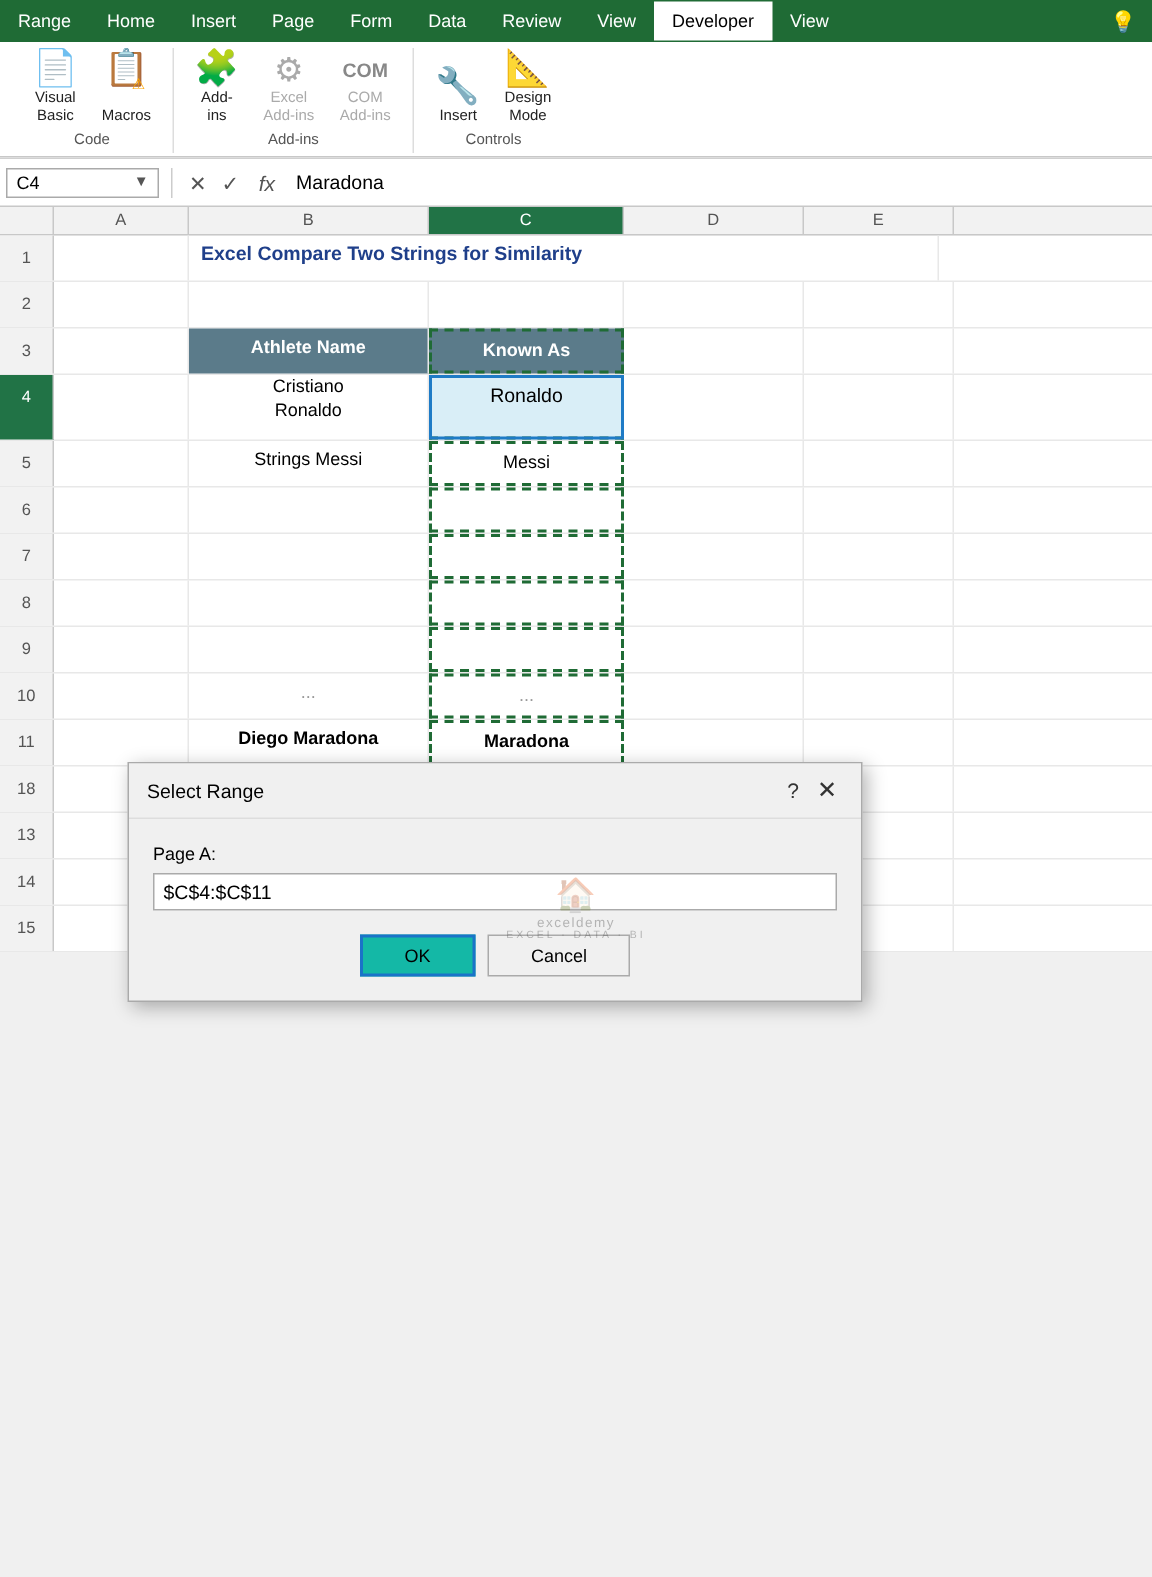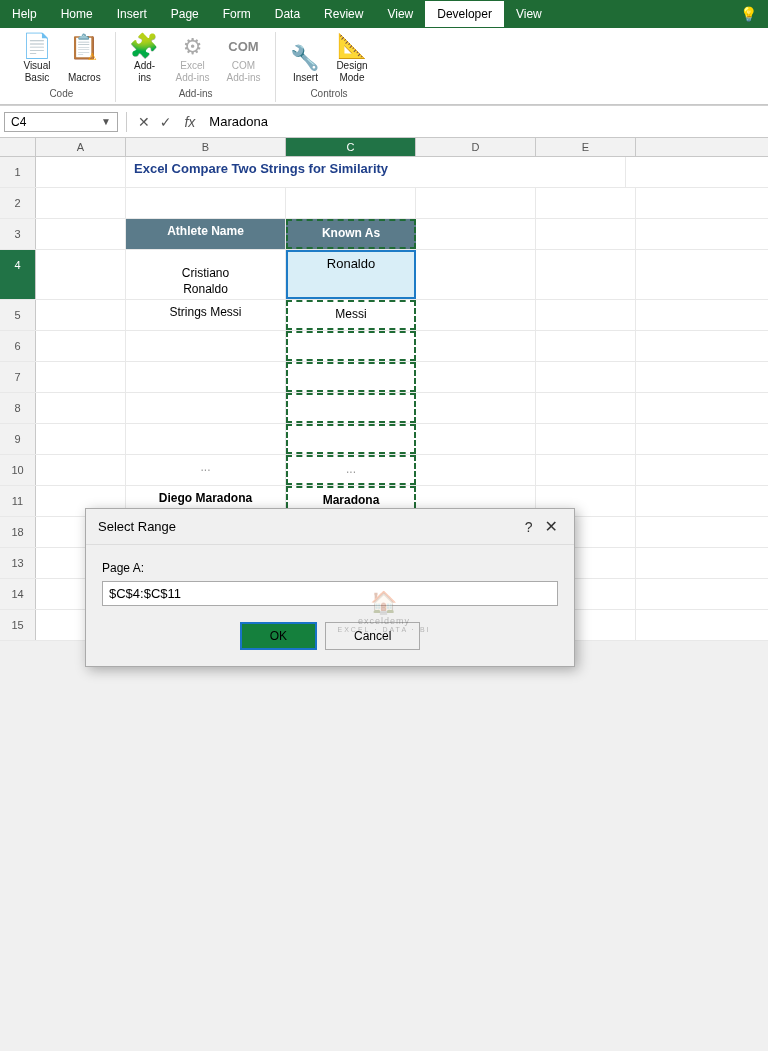--- a/index.html
+++ b/index.html
@@ -17,21 +17,21 @@
     .ribbon-group:last-child { border-right: none; }
     .ribbon-group-label { font-size: 10px; color: #555; margin-top: 2px; padding-bottom: 3px; }
     .ribbon-items { display: flex; align-items: flex-end; gap: 4px; }
     .ribbon-item { display: flex; flex-direction: column; align-items: center; padding: 2px 6px; cursor: pointer; border-radius: 3px; min-width: 40px; }
     .ribbon-item .icon { font-size: 24px; line-height: 1; color: #555; }
     .ribbon-item .label { font-size: 10px; text-align: center; color: #222; margin-top: 2px; line-height: 1.2; }
     .ribbon-item.disabled .icon, .ribbon-item.disabled .label { color: #aaa; }
 
     
     .formula-bar { background: #fff; border-bottom: 1px solid #c8c8c8; display: flex; align-items: center; padding: 3px 0; height: 32px; }
-    .name-box { width: 114px; border: 1px solid #aaa; margin: 0 4px; padding: 2px 6px; font-size: 12px; display: flex; align-items: center; justify-content: space-between; cursor: pointer; }
+    .name-box { width: 102px; border: 1px solid #aaa; margin: 0 4px; padding: 2px 6px; font-size: 12px; display: flex; align-items: center; justify-content: space-between; cursor: pointer; }
     .name-box-dropdown { font-size: 10px; color: #555; }
     .formula-bar-sep { width: 1px; background: #ccc; height: 20px; margin: 0 4px; }
     .formula-controls { display: flex; align-items: center; gap: 4px; padding: 0 4px; }
     .formula-ctrl-btn { font-size: 14px; color: #555; cursor: pointer; padding: 0 3px; }
     .formula-fx { font-style: italic; font-size: 14px; color: #555; padding: 0 6px; }
     .formula-input { flex: 1; border: none; outline: none; font-size: 13px; padding: 2px 4px; }
 
     
     .spreadsheet { background: #fff; flex: 1; }
     .col-header-row { display: flex; background: #f2f2f2; border-bottom: 1px solid #c8c8c8; }
@@ -59,37 +59,37 @@
     .dialog { position: absolute; background: #f0f0f0; border: 1px solid #aaa; box-shadow: 3px 3px 12px rgba(0,0,0,0.3); width: 490px; pointer-events: all; }
     .dialog-titlebar { background: #f0f0f0; padding: 8px 12px; display: flex; align-items: center; border-bottom: 1px solid #ddd; }
     .dialog-title { font-size: 13px; font-weight: normal; flex: 1; }
     .dialog-help { font-size: 14px; color: #333; margin-right: 8px; cursor: pointer; }
     .dialog-close { font-size: 16px; color: #333; cursor: pointer; padding: 0 4px; }
     .dialog-body { padding: 16px; }
     .dialog-label { font-size: 12px; margin-bottom: 6px; }
     .dialog-input { width: 100%; border: 1px solid #aaa; padding: 4px 6px; font-size: 13px; background: #fff; outline: none; }
     .dialog-buttons { display: flex; gap: 8px; margin-top: 16px; justify-content: center; }
     .dialog-btn { padding: 5px 28px; font-size: 12px; cursor: pointer; border: 1px solid #aaa; background: #f0f0f0; }
-    .dialog-btn.primary { background: #15803d; border: 2px solid #1a73c8; text-align: center; }
+    .dialog-btn.primary { background: #14b8a6; border: 2px solid #1a73c8; text-align: center; }
 
     
     .watermark { position: absolute; bottom: 8px; left: 50%; transform: translateX(-50%); display: flex; flex-direction: column; align-items: center; opacity: 0.35; }
     .watermark-icon { font-size: 22px; color: #1f6b35; }
     .watermark-text { font-size: 9px; color: #444; letter-spacing: 1px; }
     .watermark-sub { font-size: 7px; color: #444; letter-spacing: 2px; }
 
     
     .row-header.active { background: #217346; color: #fff; }
   </style>
 </head>
 <body>
 
 <div class="ribbon">
   <div class="ribbon-tabs">
-    <span class="ribbon-tab">Help</span>
+    <span class="ribbon-tab">Range</span>
     <span class="ribbon-tab">Home</span>
     <span class="ribbon-tab">Insert</span>
     <span class="ribbon-tab">Page</span>
     <span class="ribbon-tab">Form</span>
     <span class="ribbon-tab">Data</span>
     <span class="ribbon-tab">Review</span>
     <span class="ribbon-tab">View</span>
     <span class="ribbon-tab active">Developer</span>
     <span class="ribbon-tab">View</span>
     <span class="ribbon-light-icon">💡</span>
@@ -191,21 +191,21 @@
     <div class="cell col-a"></div>
     <div class="cell col-b table-header">Athlete Name</div>
     <div class="cell col-c table-header dashed-border">Known As</div>
     <div class="cell col-d"></div>
     <div class="cell col-e"></div>
   </div>
 
   <div class="spreadsheet-row" style="min-height:44px;">
     <div class="row-header active">4</div>
     <div class="cell col-a"></div>
-    <div class="cell col-b" style="white-space:normal;line-height:1.3;padding-top:16px;">Cristiano<br>Ronaldo</div>
+    <div class="cell col-b" style="white-space:normal;line-height:1.3;padding-top:0;">Cristiano<br>Ronaldo</div>
     <div class="cell col-c selected dashed-border" style="font-size:13px;">Ronaldo</div>
     <div class="cell col-d"></div>
     <div class="cell col-e"></div>
   </div>
 
   <div class="spreadsheet-row">
     <div class="row-header">5</div>
     <div class="cell col-a"></div>
     <div class="cell col-b">Strings Messi</div>
     <div class="cell col-c dashed-border">Messi</div>

